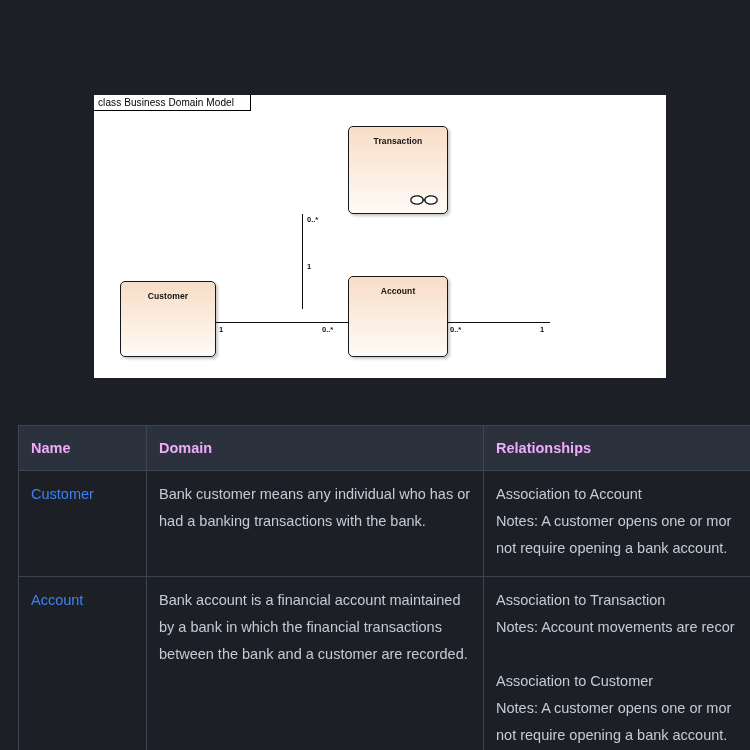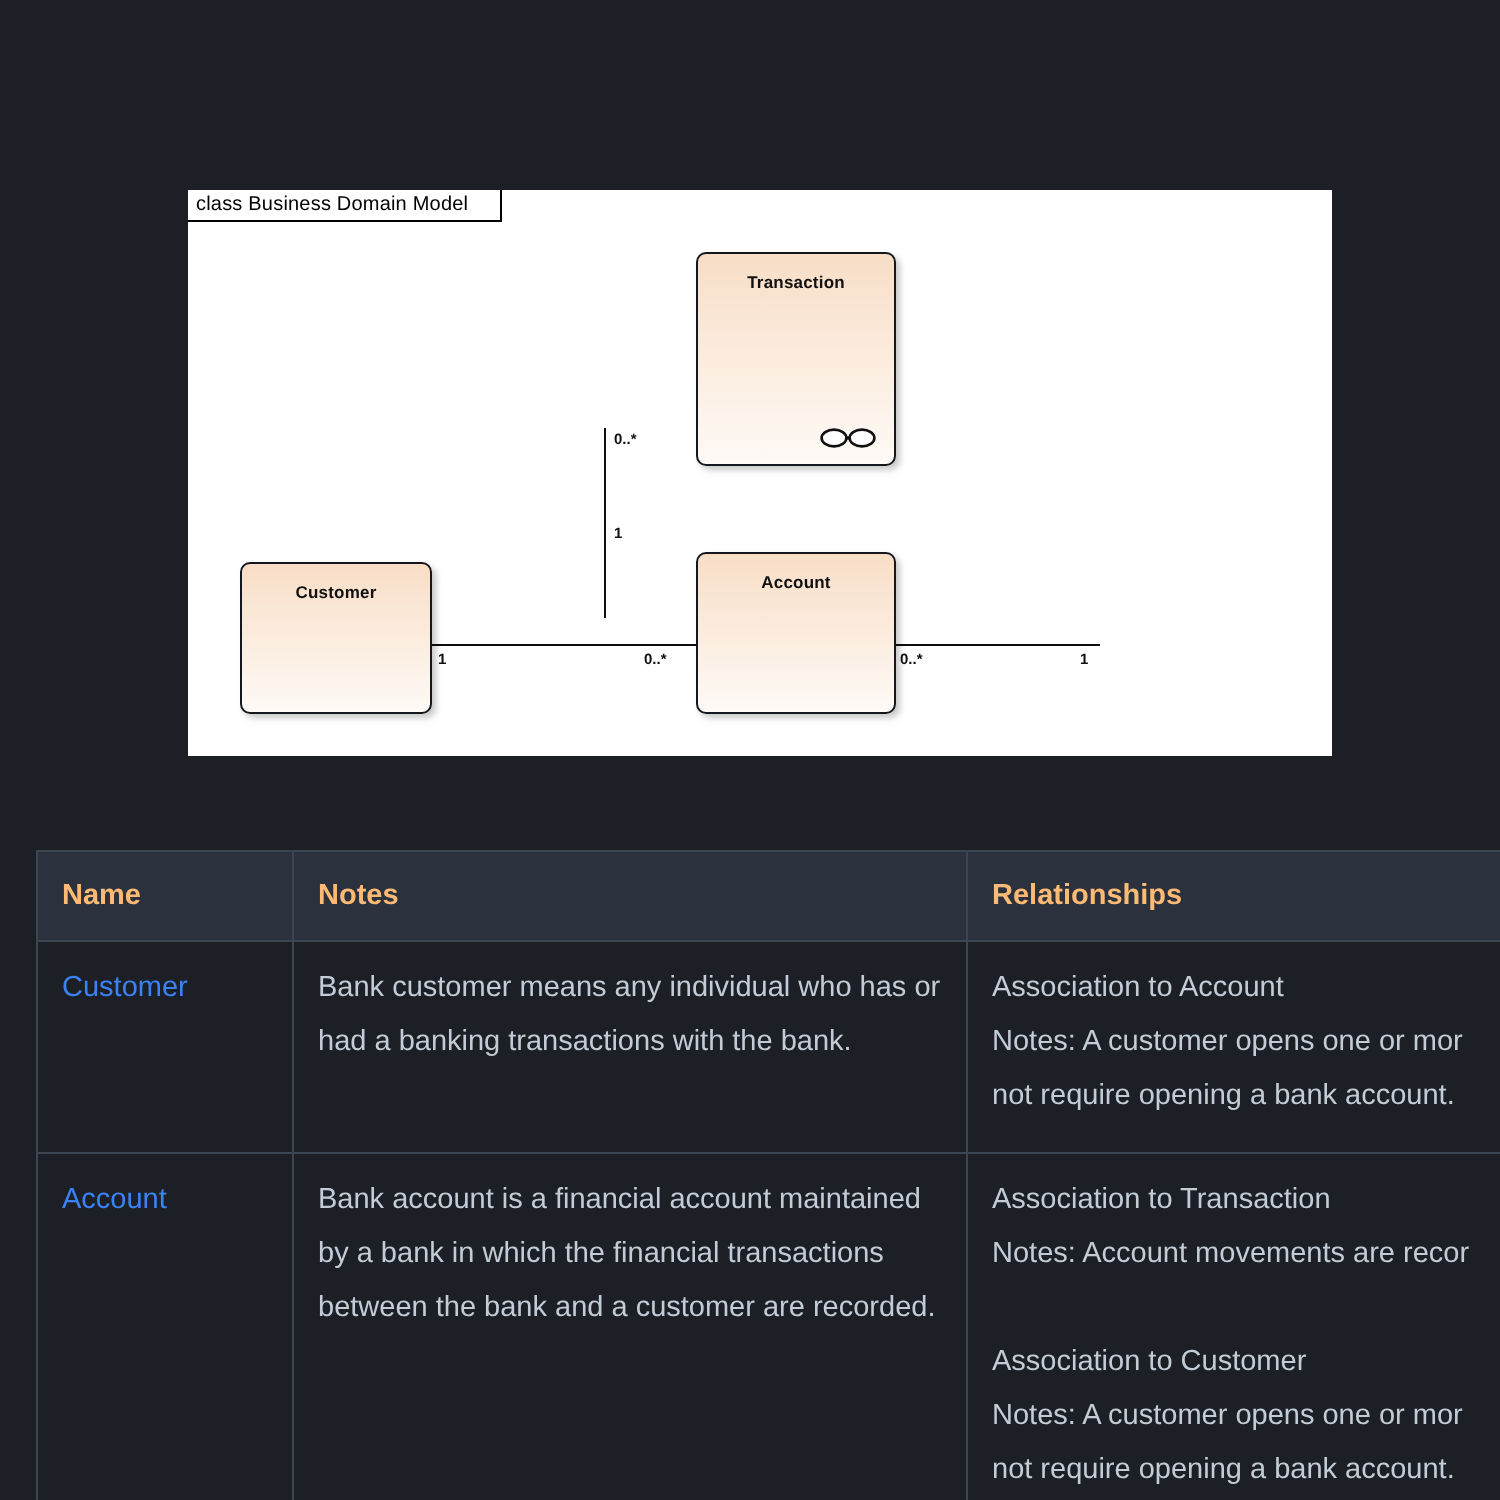--- a/index.html
+++ b/index.html
@@ -112,21 +112,21 @@
     width: 900px;
     border-collapse: collapse;
     table-layout: fixed;
   }
   #info-table col.c-name  { width: 128px; }
   #info-table col.c-notes { width: 337px; }
   #info-table col.c-rel   { width: 435px; }
 
   #info-table th {
     background: #2b323e;
-    color: #fdba74;
+    color: #f0abfc;
     font-size: 14.5px;
     font-weight: bold;
     text-align: left;
     padding: 14px 12px;
     border: 1px solid #3c4552;
     white-space: nowrap;
   }
   #info-table td {
     background: #1c2026;
     color: #c3ccd6;
@@ -161,21 +161,21 @@
   <span class="mult" style="left:213px; top:167px;">1</span>
 
   <div class="conn conn-h" style="left:122px; top:227px; width:132px;"></div>
   <span class="mult" style="left:125px; top:230px;">1</span>
   <span class="mult" style="left:228px; top:230px;">0..*</span>
 
   <div class="conn conn-h" style="left:353px; top:227px; width:103px;"></div>
   <span class="mult" style="left:356px; top:230px;">0..*</span>
   <span class="mult" style="left:446px; top:230px;">1</span>
 
-  <div class="uml-class" style="left:254px; top:31px; width:100px; height:107px;">
+  <div class="uml-class" style="left:254px; top:31px; width:100px; height:88px;">
     <span class="cls-name">Transaction</span>
     <svg class="composite-icon" viewBox="0 0 30 12">
       <line x1="9" y1="6" x2="21" y2="6" stroke="#111" stroke-width="1.6"></line>
       <ellipse cx="8" cy="6" rx="6.2" ry="4.2" fill="#fff" stroke="#111" stroke-width="1.3"></ellipse>
       <ellipse cx="22" cy="6" rx="6.2" ry="4.2" fill="#fff" stroke="#111" stroke-width="1.3"></ellipse>
     </svg>
   </div>
 
   <div class="uml-class" style="left:26px; top:186px; width:96px; height:76px;">
     <span class="cls-name">Customer</span>
@@ -189,21 +189,21 @@
 
 <table id="info-table">
   <colgroup>
     <col class="c-name">
       <col class="c-notes">
       <col class="c-rel">
   </colgroup>
   <thead>
     <tr>
       <th>Name</th>
-      <th>Notes</th>
+      <th>Domain</th>
       <th>Relationships</th>
     </tr>
   </thead>
   <tbody>
     <tr>
       <td class="name-cell">
         <span class="name-link">Customer</span>
       </td>
       <td class="notes-cell"> Bank customer means any individual who has or had a banking transactions with the bank.</td>
       <td>

